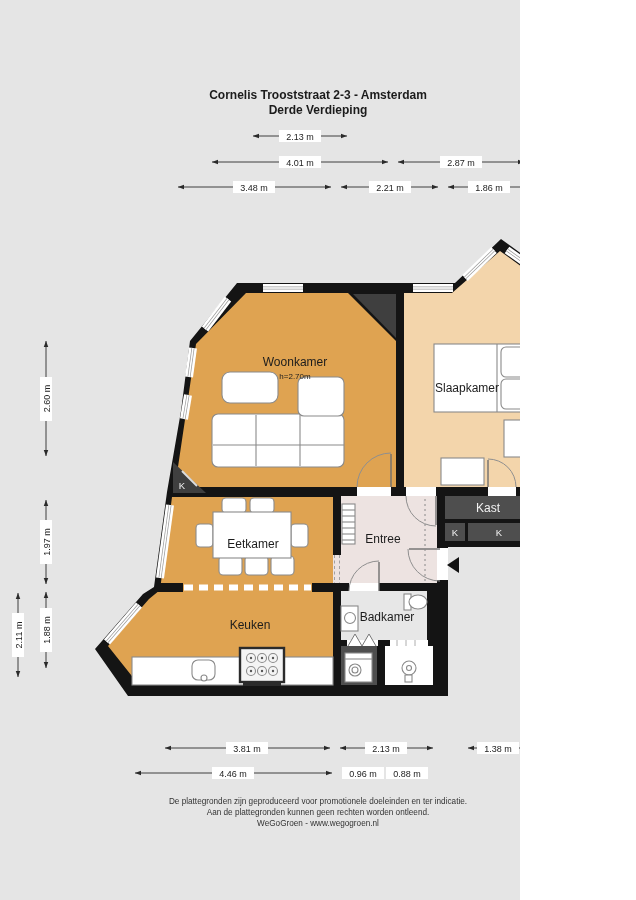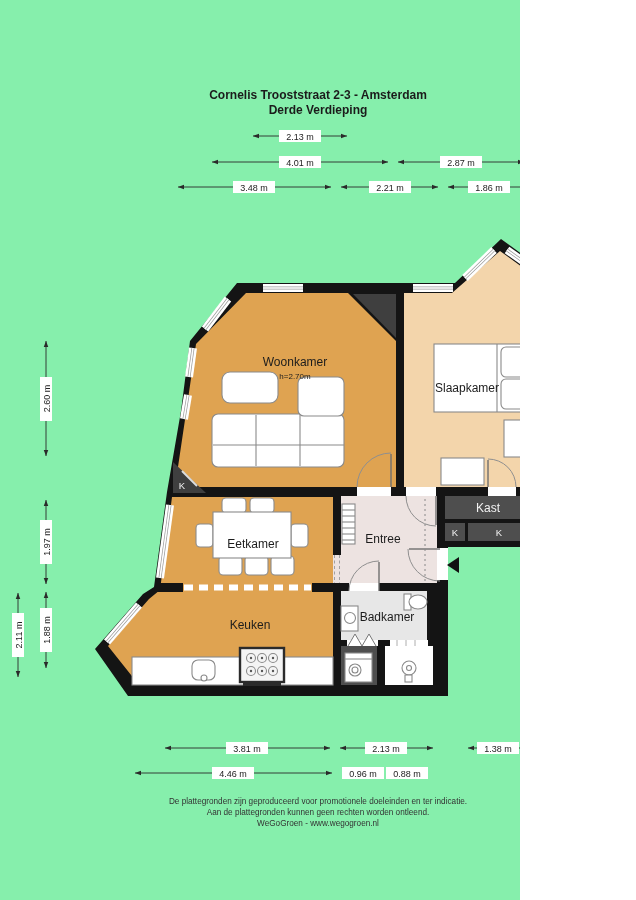--- a/index.html
+++ b/index.html
@@ -1,16 +1,16 @@
 <!DOCTYPE html>
 <html><head>
 <meta charset="utf-8">
 <style>
   html,body{margin:0;padding:0;background:#ffffff;}
-  #page{position:relative;width:520px;height:900px;background:#86efac;overflow:hidden;
+  #page{position:relative;width:520px;height:900px;background:#e5e5e5;overflow:hidden;
         font-family:"Liberation Sans", sans-serif;}
   svg{position:absolute;top:0;left:0;}
   text{fill:#1b1b1b;}
   .title-line{font-size:12px;font-weight:bold;}
   .room-label{font-size:12px;fill:#1c1c1c;}
   .room-label-small{font-size:8px;fill:#1c1c1c;}
   .room-label-white{font-size:12px;fill:#f2f2f2;}
   .k-label{font-size:9.5px;fill:#f2f2f2;}
   .dim-text{font-size:9px;fill:#222;}
   .footer-text{font-size:8.2px;fill:#333;}

